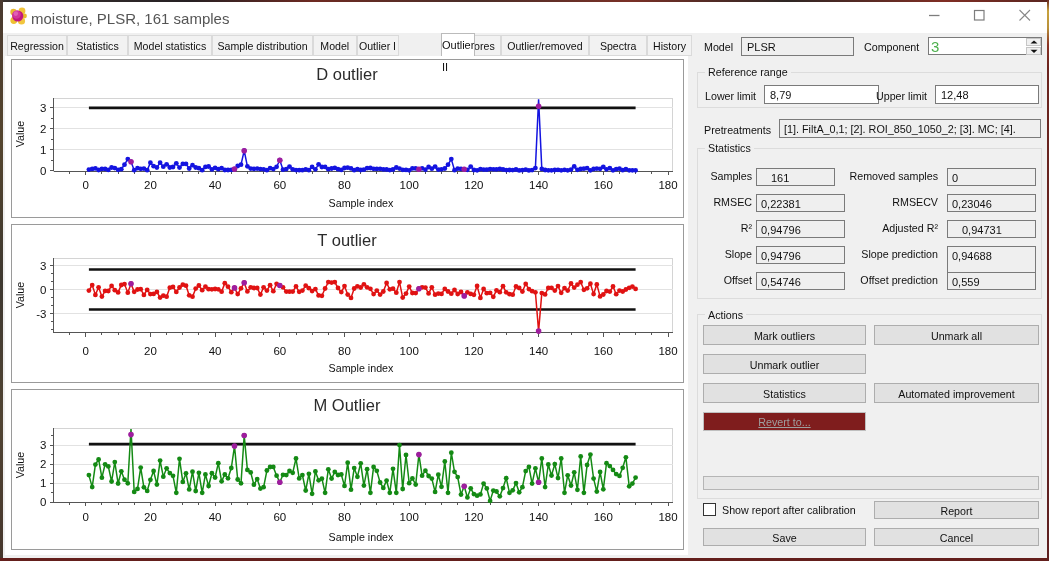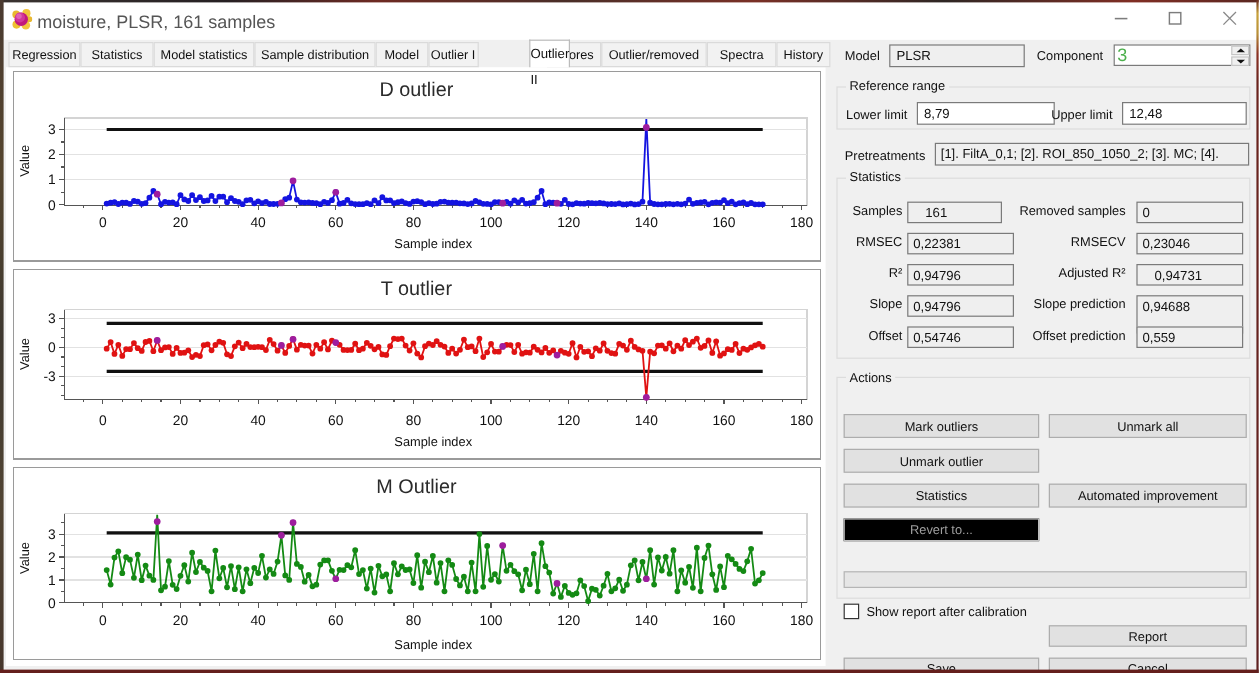--- a/index.html
+++ b/index.html
@@ -1,22 +1,22 @@
 <!DOCTYPE html>
 <html><head><meta charset="utf-8"><style>
 * { margin:0; padding:0; box-sizing:border-box; }
 html,body { width:1049px; height:561px; overflow:hidden; }
 body { position:relative; font-family:"Liberation Sans",sans-serif; background:#fff; }
 .lb { position:absolute; color:#111; font-size:10.7px; white-space:nowrap; }
 .tb { position:absolute; background:#fff; border:1px solid #7a7a7a; font-size:11px; color:#111; white-space:nowrap; overflow:hidden; }
 .tb.ro { background:#efefef; }
 .gb { position:absolute; border:1px solid #dcdcdc; }
 .gblab { position:absolute; background:#f0f0f0; padding:0 3px; font-size:10.7px; color:#111; }
-.bt { position:absolute; background:#e1e1e1; border:1px solid #adadad; font-size:10.7px; color:#111; text-align:center;margin-top:20px; }
-.bt.dis { background:#000000; border-color:#bfbfbf; color:#9f9f9f; }
+.bt { position:absolute; background:#e1e1e1; border:1px solid #adadad; font-size:10.7px; color:#111; text-align:center; }
+.bt.dis { background:#7f1d1d; border-color:#bfbfbf; color:#9f9f9f;text-decoration:underline; }
 .tab { position:absolute; top:35px; height:21px; background:#f2f2f2; border:1px solid #dadada; font-size:10.6px; color:#111; text-align:center; line-height:20px; white-space:nowrap; overflow:hidden; }
 .tabactive { position:absolute; top:33px; left:400px; width:34px; height:23px; background:#fff; border:1px solid #bbb; border-bottom:none; font-size:11px; color:#111; text-align:left; line-height:22px; z-index:3;margin-left:41px; }
 </style></head><body>
 
 <div style="position:absolute;left:2px;top:33px;width:1045px;height:525px;background:#f0f0f0"></div>
 
 <div style="position:absolute;left:2px;top:2px;width:1045px;height:31px;background:#fff"></div>
 <svg style="position:absolute;left:9px;top:7px" width="18" height="18" viewBox="0 0 18 18">
 <circle cx="4.5" cy="5" r="3.2" fill="#e8b830"></circle>
     <circle cx="13" cy="4" r="3.4" fill="#f0c23a"></circle>

